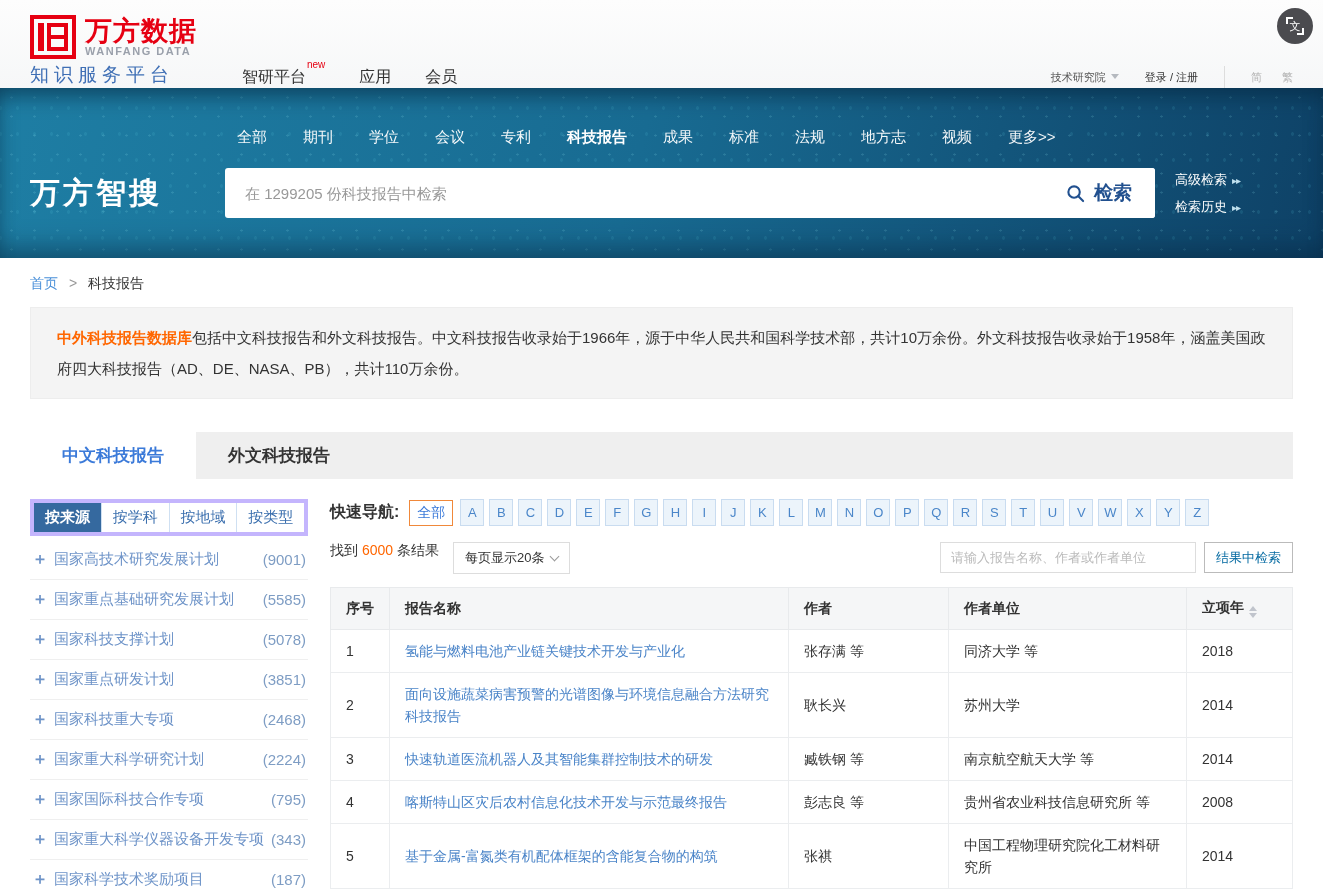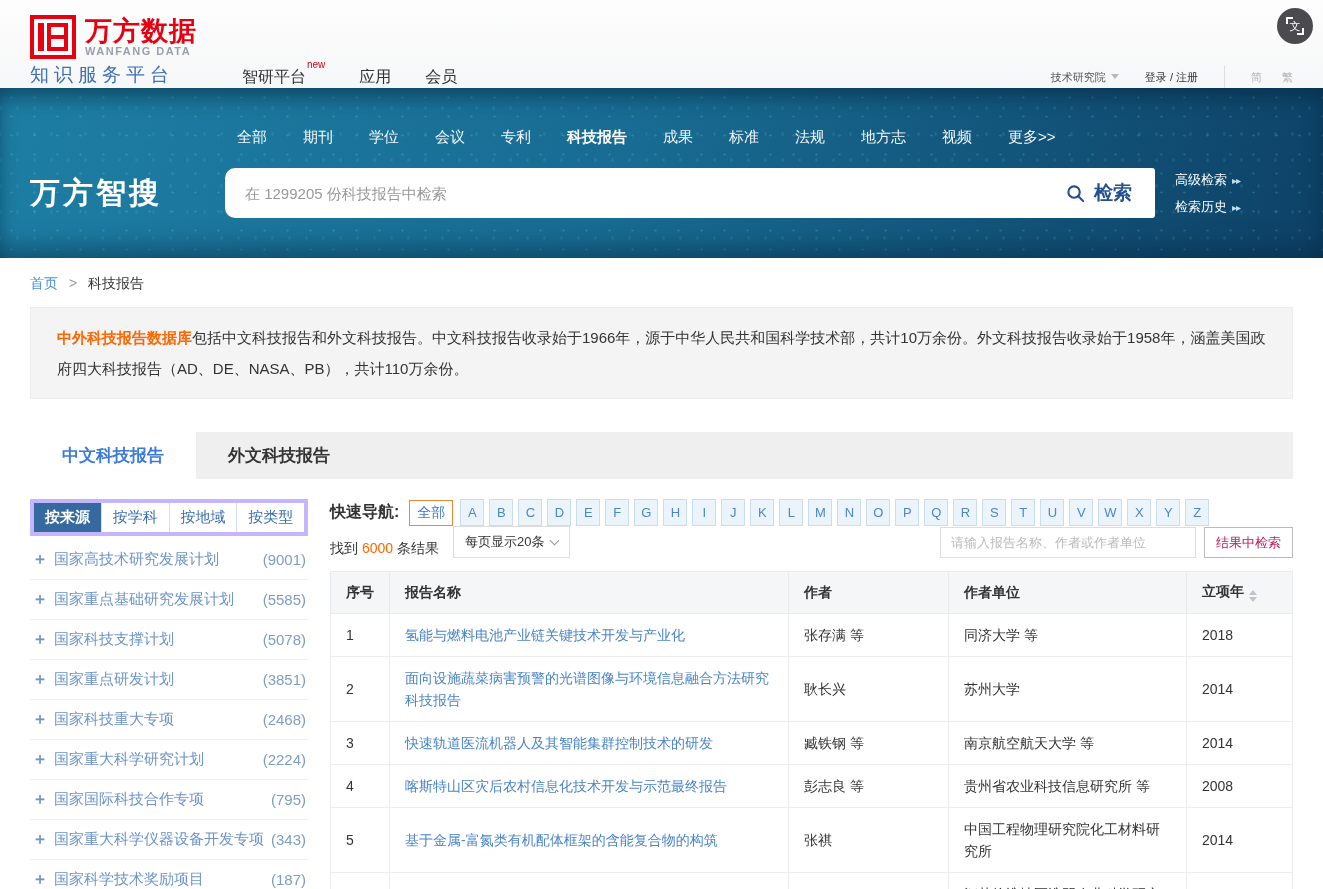--- a/index.html
+++ b/index.html
@@ -44,21 +44,21 @@
     background:
       radial-gradient(rgba(150,235,245,.16) 1px, transparent 1.6px) 0 0/23px 19px,
       radial-gradient(rgba(90,205,225,.13) 1px, transparent 1.6px) 9px 7px/17px 26px,
       linear-gradient(104deg,#1e7ea4 0%,#186b92 48%,#0e4166 100%);
     box-shadow: inset 0 16px 20px -8px rgba(5,38,62,.6), inset 0 -18px 24px -8px rgba(5,38,62,.5); }
   .banner-tabs { display:flex; gap:36px; padding-top:40px; margin-left:207px; font-size:15px; }
   .banner-tab { color:#fff; cursor:pointer; opacity:.95; white-space:nowrap; }
   .banner-tab.active { font-weight:bold; opacity:1; }
   .banner-search-row { display:flex; align-items:center; margin-top:21px; }
   .brand { width:195px; font-size:30px; color:#fff; font-weight:600; letter-spacing:3px; }
-  .search-box { width:930px; height:50px; background:#fff; border-radius:10px; display:flex; align-items:center; }
+  .search-box { width:930px; height:50px; background:#fff; border-radius:3px; display:flex; align-items:center; }
   .search-input { flex:1; height:100%; border:none; outline:none; padding:0 20px; font-size:15px;
     color:#333; background:transparent; font-family:inherit; }
   .search-input::placeholder { color:#999; }
   .search-btn { width:112px; height:100%; display:flex; align-items:center; justify-content:center;
     gap:9px; cursor:pointer; color:#21508f; font-size:19px; font-weight:bold; background:#fff; border:none;
     border-radius:0 3px 3px 0; font-family:inherit; }
   .side-links { margin-left:20px; display:flex; flex-direction:column; gap:9px; font-size:13px; }
   .side-link { color:#fff; cursor:pointer; white-space:nowrap; }
   .dbl-arrows { color:#bfe0ee; font-size:10px; letter-spacing:-1px; margin-left:5px; }
 
@@ -97,33 +97,33 @@
 
   
   .main { flex:1; min-width:0; }
   .quicknav { display:flex; align-items:center; gap:5px; }
   .qn-label { font-size:16px; font-weight:bold; color:#333; margin-right:5px; white-space:nowrap; }
   .qn-all { padding:3px 7px; border:1px solid #f0883a; color:#3b7ad9; font-size:14px; cursor:pointer;
     background:#fff; margin-right:2px; }
   .letter-box { width:24px; height:27px; display:flex; align-items:center; justify-content:center;
     background:#ecf4fb; border:1px solid #c9dcf0; color:#4a86c9; font-size:13px; cursor:pointer; }
 
-  .results-bar { display:flex; align-items:flex-end; }
+  .results-bar { display:flex; align-items:flex-start; margin-top:16px; }
   .found { font-size:14px; color:#333; }
   .found-num { color:#ff6600; }
   .page-size { margin-left:14px; border:1px solid #ddd; padding:6px 11px; font-size:13px; color:#333;
     display:flex; align-items:center; gap:7px; cursor:pointer; background:#fff; }
   .chev { width:7px; height:7px; border-right:1px solid #999; border-bottom:1px solid #999;
     transform:rotate(45deg); margin-top:-4px; }
   .rb-right { margin-left:auto; display:flex; align-items:center; gap:8px; }
   .rb-input { width:256px; height:31px; border:1px solid #ddd; padding:0 10px; font-size:13px;
     outline:none; color:#333; font-family:inherit; }
   .rb-input::placeholder { color:#bbb; }
   .rb-btn { height:31px; padding:0 11px; border:1px solid #bbb; background:#fff; font-size:13px;
-    color:#be185d; cursor:pointer; font-family:inherit; }
+    color:#0369a1; cursor:pointer; font-family:inherit; }
 
   .report-table { width:100%; border-collapse:collapse; margin-top:13px; font-size:14px; }
   .report-table th { background:#f5f6f7; font-weight:bold; color:#333; text-align:left;
     padding:11px 15px; border:1px solid #e8eaec; white-space:nowrap; }
   .report-table td { padding:10px 15px; border:1px solid #ebedef; color:#333; vertical-align:middle;
     line-height:22px; }
   .col-no, .col-year { text-align:left; }
   .title-link { color:#4a84c8; cursor:pointer; }
   .sort-icon { display:inline-flex; flex-direction:column; margin-left:5px; vertical-align:1px; }
   .sort-icon i { width:0; height:0; border-left:4px solid transparent; border-right:4px solid transparent; }

